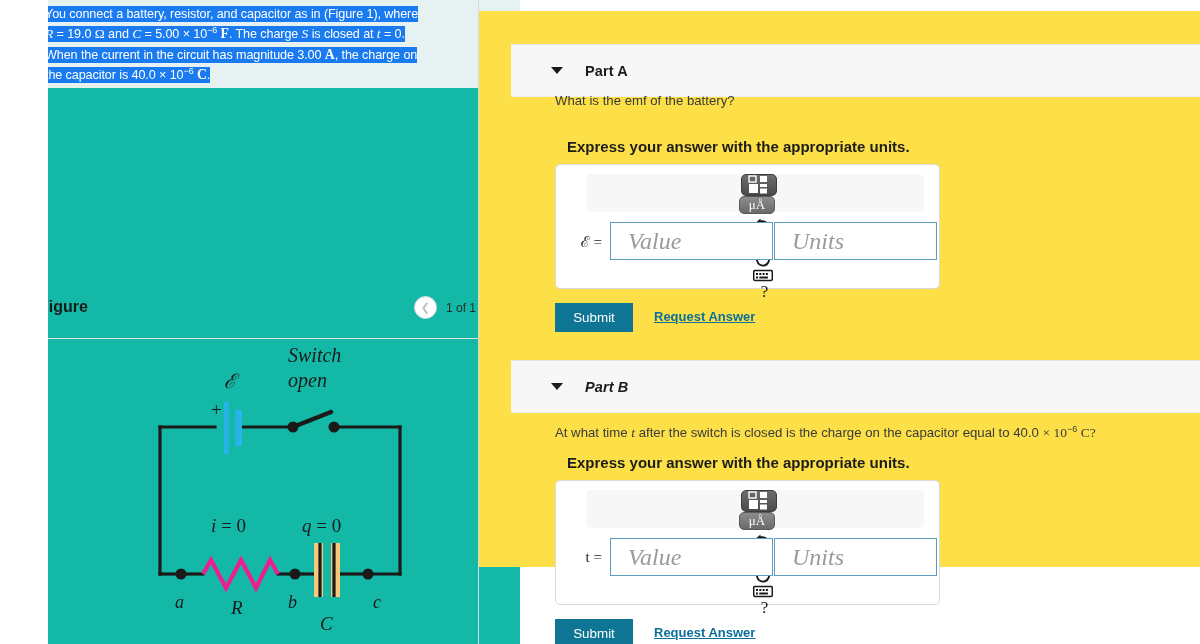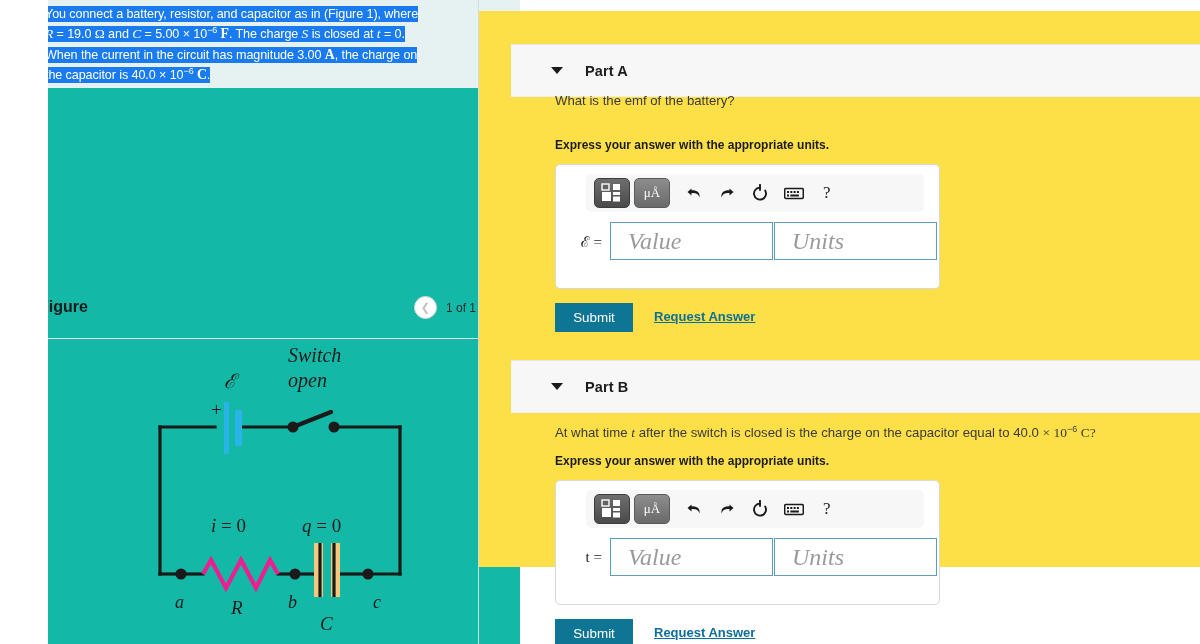--- a/index.html
+++ b/index.html
@@ -95,36 +95,36 @@
   .part-label {
     margin-left: 22px;
     font-size: 14.5px; font-weight: bold; color: #1c1c1c;
     letter-spacing: 0.1px;
   }
   .question-text {
     position: absolute; left: 76px;
     font-size: 13.2px; color: #3a3a3a; line-height: 18px;
   }
   .instruction-text {
-    position: absolute; left: 76px;
-    font-size: 12px; font-weight: bold; color: #1c1c1c;
+    position: absolute; left: 88px;
+    font-size: 15px; font-weight: bold; color: #1c1c1c;
   }
 
   
   .answer-box {
     position: absolute; left: 76px;
     width: 385px; height: 125px;
     border: 1px solid #d9d9d9; border-radius: 5px;
     background: #ffffff;
   }
   .mfe-toolbar {
     position: absolute; left: 30px; top: 9px;
     width: 338px; height: 38px;
     background: #f7f7f7; border-radius: 5px;
-    display: flex; align-items: center;
+    display: flex; align-items: center; flex-direction: column;
   }
   .tb-btn-dark {
     width: 36px; height: 30px; margin-left: 8px;
     border-radius: 5px;
     background: linear-gradient(#6e6e6e, #4a4a4a);
     border: 1px solid #3d3d3d;
     display: flex; align-items: center; justify-content: center;
     position: relative;
   }
   .tb-btn-gray {
@@ -338,21 +338,21 @@
         </div>
         <div class="unit-field">
           <span class="ph">Units</span>
         </div>
       </div>
     </div>
 
     <button class="submit-btn" style="top:292px;">Submit</button>
     <div class="request-link" style="left:175px; top:298px;">Request Answer</div>
 
-    <div class="part-header" style="top:349px;">
+    <div class="part-header" style="top:349px;font-style:italic;">
       <div class="part-caret"></div>
       <div class="part-label">Part B</div>
     </div>
 
     <div class="question-text" style="top:413px;"><span>At what time </span><span class="mi">t</span><span> after the switch is closed is the charge on the capacitor equal to 40.0 </span><span class="mr">×</span><span class="mr"> 10</span><sup class="exp">−6</sup><span class="mr"> C?</span></div>
     <div class="instruction-text" style="top:443px;">Express your answer with the appropriate units.</div>
 
     <div class="answer-box" style="top:469px;">
       <div class="mfe-toolbar">
         <div class="tb-btn-dark">

